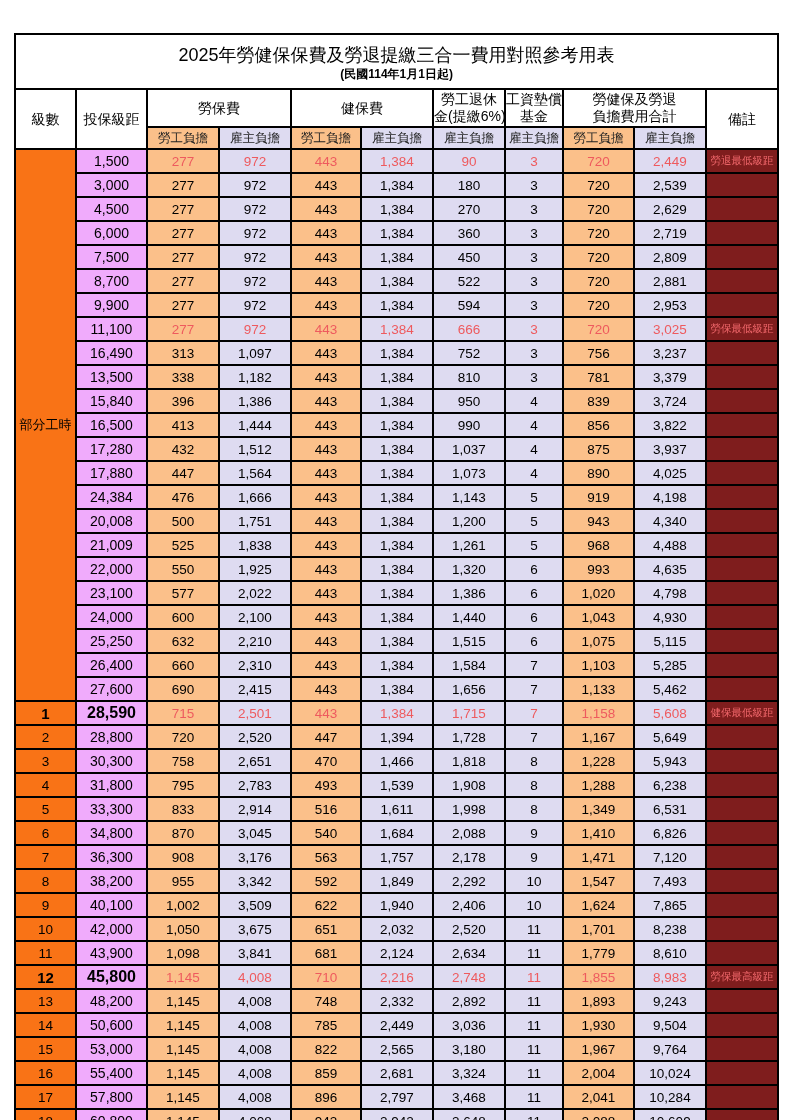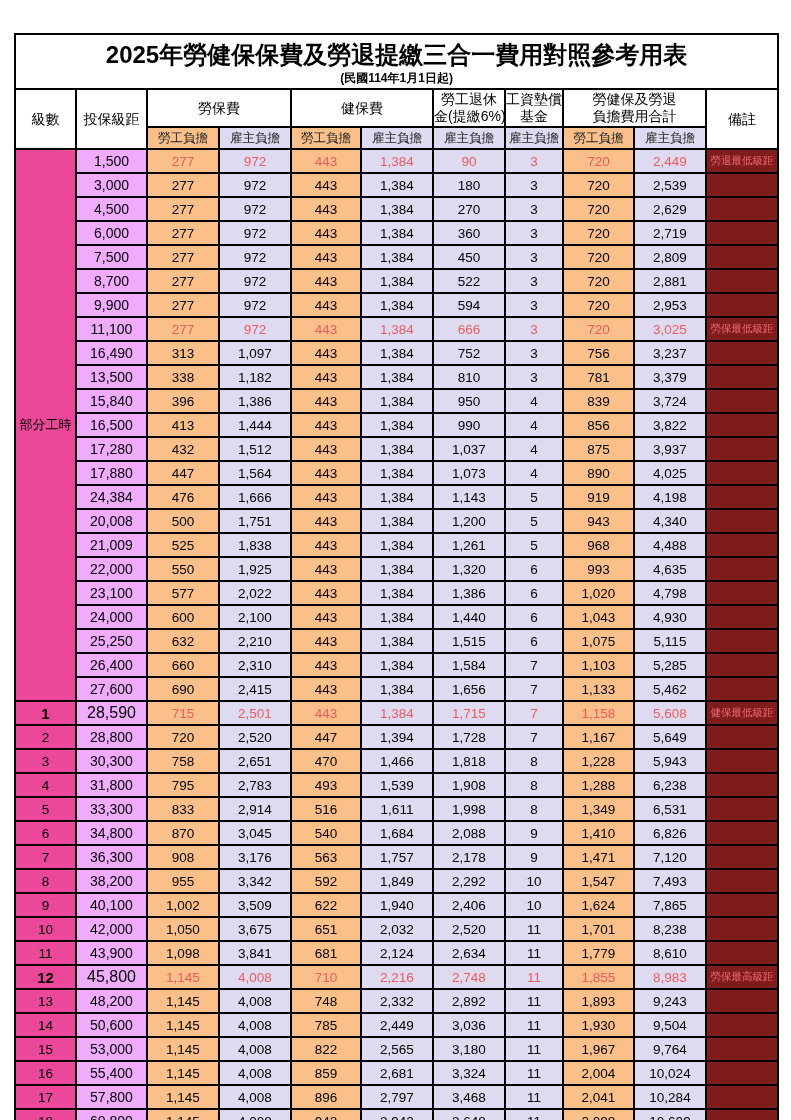--- a/index.html
+++ b/index.html
@@ -13,35 +13,35 @@
     border-collapse:collapse;table-layout:fixed;width:763px;
   }
   td,th{
     border:2px solid #000;
     text-align:center;vertical-align:middle;
     white-space:nowrap;overflow:hidden;
     padding:0;font-weight:normal;
   }
   
   .title-cell{height:53px;border:2px solid #000;}
-  .title-line1{font-size:24px;font-weight:bold;line-height:1.45;}
+  .title-line1{font-size:18px;font-weight:normal;line-height:1.45;}
   .title-line2{font-size:12px;font-weight:bold;line-height:1.1;}
   
   .h-group{height:36px;font-size:14px;line-height:1.2;background:#fff;}
   .h-sub{height:20px;font-size:12.5px;color:#222;text-align:center;}
   
   tbody td{height:22px;font-size:13.5px;}
   .emp{background:#FBC08A;}
   .er{background:#DEDBF1;}
-  .level-cell{background:#ec4899;font-size:13.5px;}
+  .level-cell{background:#f97316;font-size:13.5px;}
   .part-time-cell{font-size:13px;letter-spacing:0px;}
   .bracket{background:#f0abfc;font-size:14px;}
   .remark{background:#7f1d1d;font-size:10.5px;color:#F2686C;padding:0 1px;}
   .red-row td.val{color:#EE5A5E;}
-  .bold .bracket, .bracket.bold{font-weight:normal;font-size:16px;}
+  .bold .bracket, .bracket.bold{font-weight:bold;font-size:16px;}
   .level-cell.bold{font-weight:bold;font-size:15px;}
 </style>
 </head>
 <body>
 
 <div class="sheet">
   <table>
     <colgroup>
       <col style="width:61px">
         <col style="width:71px">

